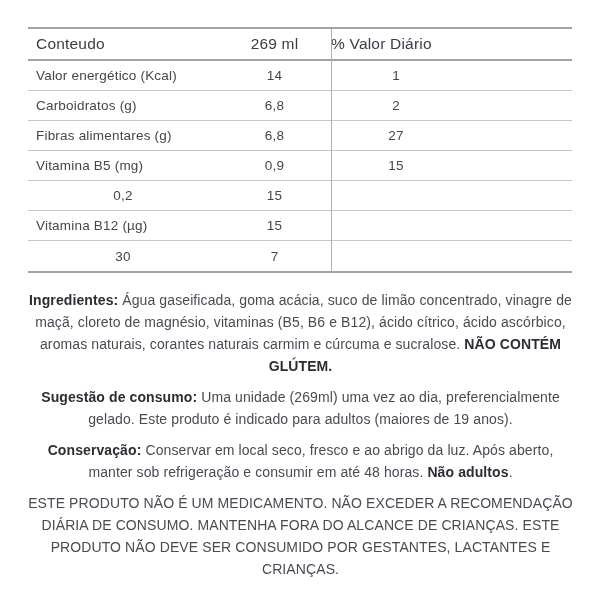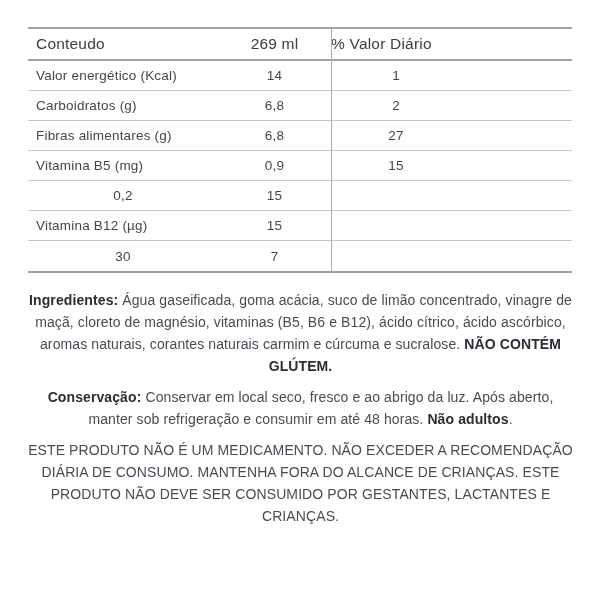--- a/index.html
+++ b/index.html
@@ -112,17 +112,18 @@
         <div class="trow">
           <div class="c-amount">30</div>
           <div class="c-dv">7</div>
           <div class="c-fill"></div>
         </div>
       </div>
   </div>
 
   <div class="paras">
       <p class="para"><span class="b">Ingredientes: </span><span>Água gaseificada, goma acácia, suco de limão concentrado, vinagre de maçã, cloreto de magnésio, vitaminas (B5, B6 e B12), ácido cítrico, ácido ascórbico, aromas naturais, corantes naturais carmim e cúrcuma e sucralose. </span><span class="b">NÃO CONTÉM GLÚTEM.</span></p>
+      <p class="para"><span class="b">Sugestão de consumo: </span><span>Uma unidade (269ml) uma vez ao dia, preferencialmente gelado. Este produto é indicado para adultos (maiores de 19 anos).</span></p>
       <p class="para"><span class="b">Conservação: </span><span>Conservar em local seco, fresco e ao abrigo da luz. Após aberto, manter sob refrigeração e consumir em até 48 horas. </span><span class="b">Não adultos</span><span>.</span></p>
       <p class="para"><span>ESTE PRODUTO NÃO É UM MEDICAMENTO. NÃO EXCEDER A RECOMENDAÇÃO DIÁRIA DE CONSUMO. MANTENHA FORA DO ALCANCE DE CRIANÇAS. ESTE PRODUTO NÃO DEVE SER CONSUMIDO POR GESTANTES, LACTANTES E CRIANÇAS.</span></p>
     </div>
 
 </div>
 
 </body></html>

